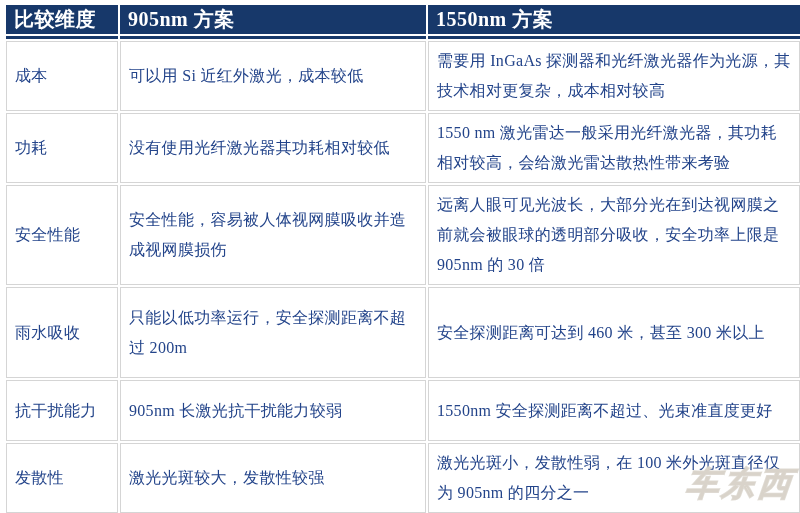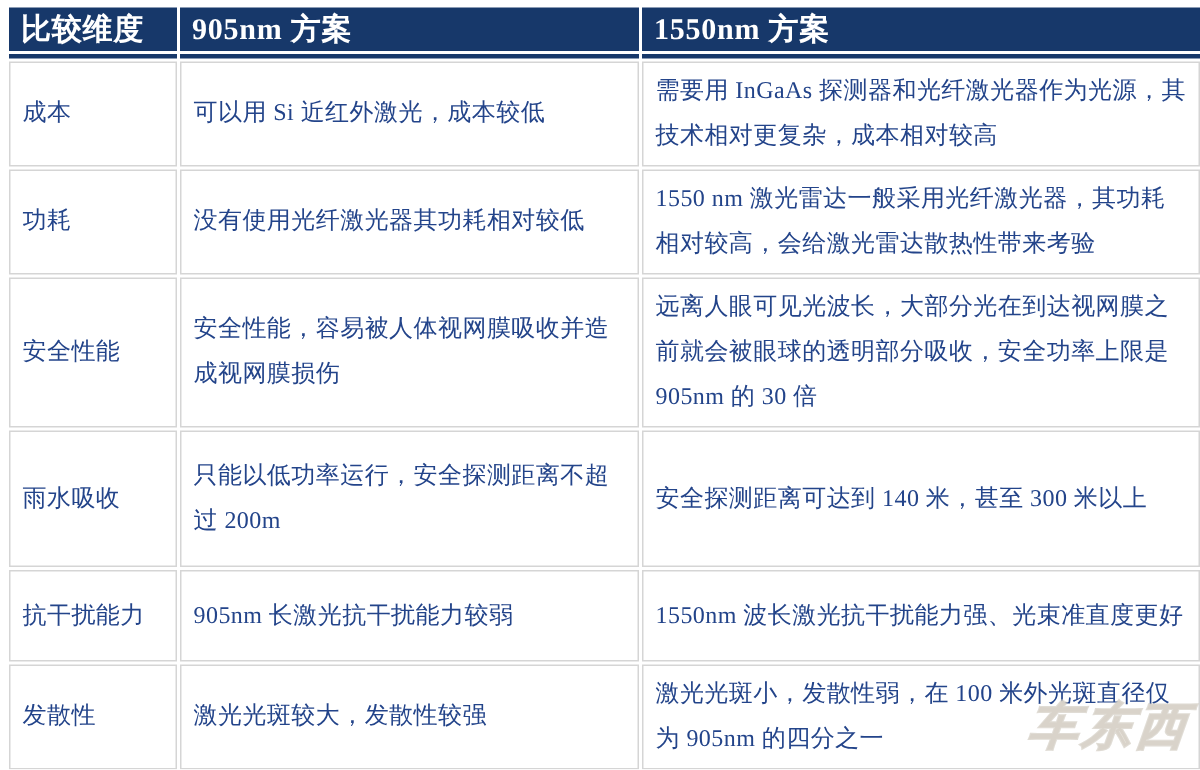--- a/index.html
+++ b/index.html
@@ -109,26 +109,26 @@
         <td>1550 nm 激光雷达一般采用光纤激光器，其功耗相对较高，会给激光雷达散热性带来考验</td>
       </tr>
       <tr>
         <td>安全性能</td>
         <td>安全性能，容易被人体视网膜吸收并造成视网膜损伤</td>
         <td>远离人眼可见光波长，大部分光在到达视网膜之前就会被眼球的透明部分吸收，安全功率上限是 905nm 的 30 倍</td>
       </tr>
       <tr>
         <td>雨水吸收</td>
         <td>只能以低功率运行，安全探测距离不超过 200m</td>
-        <td>安全探测距离可达到 140 米，甚至 300 米以上</td>
+        <td>安全探测距离可达到 460 米，甚至 300 米以上</td>
       </tr>
       <tr>
         <td>抗干扰能力</td>
         <td>905nm 长激光抗干扰能力较弱</td>
-        <td>1550nm 波长激光抗干扰能力强、光束准直度更好</td>
+        <td>1550nm 安全探测距离不超过、光束准直度更好</td>
       </tr>
       <tr>
         <td>发散性</td>
         <td>激光光斑较大，发散性较强</td>
         <td>激光光斑小，发散性弱，在 100 米外光斑直径仅为 905nm 的四分之一</td>
       </tr>
     </tbody>
   </table>
 
   <div class="watermark">车东西</div>

